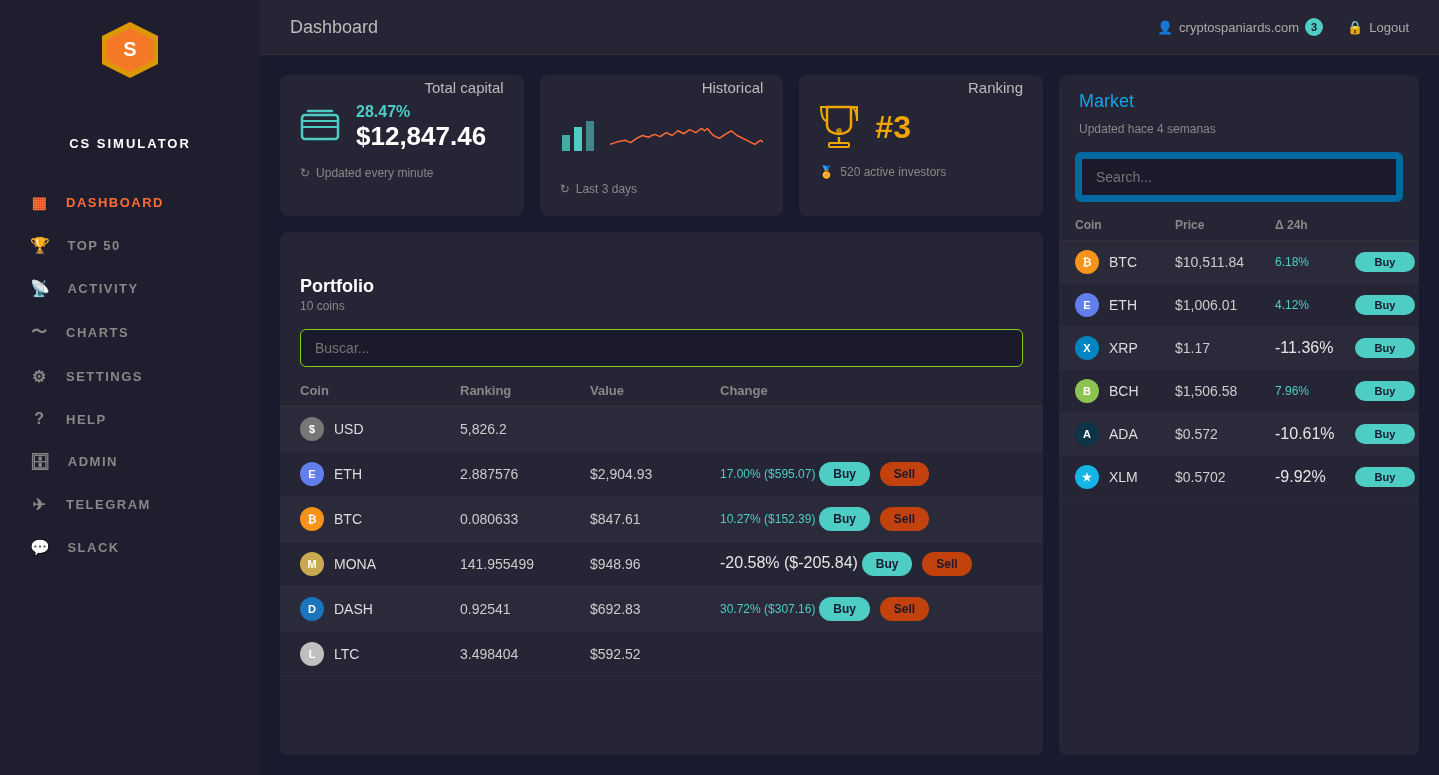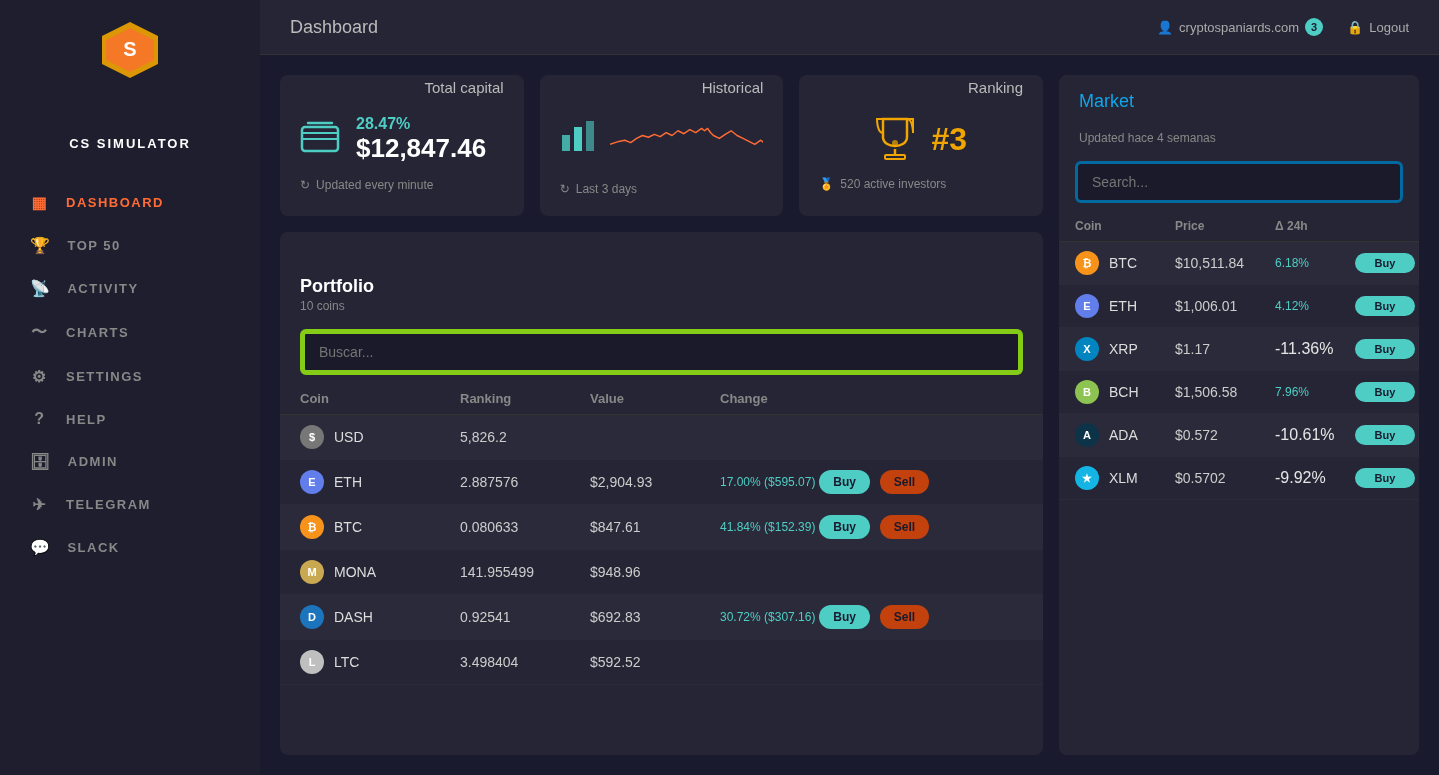--- a/index.html
+++ b/index.html
@@ -101,22 +101,21 @@
       top: 4px;
       right: 20px;
       color: #bbb;
       font-size: 15px;
       font-weight: 500;
     }
     .stat-card-main {
       display: flex;
       align-items: center;
       gap: 16px;
-      margin-top: 20px;
-      justify-content: center;
+      margin-top: 8px;
     }
     .stat-icon {
       font-size: 28px;
     }
     .stat-values {}
     .stat-pct { color: #4ecdc4; font-size: 16px; font-weight: 600; margin-right: 6px; }
     .stat-amount { color: #fff; font-size: 26px; font-weight: 700; }
     .stat-footer { margin-top: 14px; color: #888; font-size: 12px; display: flex; align-items: center; gap: 6px; }
 
     
@@ -127,21 +126,21 @@
       overflow: hidden;
       display: flex;
       flex-direction: column;
     }
     .portfolio-header { padding: 16px 20px 8px; }
     .portfolio-title { color: #fff; font-size: 18px; font-weight: 600; margin-top: 28px; }
     .portfolio-subtitle { color: #888; font-size: 12px; margin-top: 2px; }
     .search-bar {
       margin: 8px 20px;
       background: #1a1a2a;
-      border: 5px solid #84cc16;
+      border: 1px solid #84cc16;
       border-radius: 6px;
       padding: 10px 14px;
       color: #aaa;
       font-size: 14px;
       outline: none;
       width: calc(100% - 40px);
     }
     .table-header {
       display: grid;
       grid-template-columns: 160px 130px 130px 1fr;
@@ -204,25 +203,25 @@
     .market-section {
       background: #252535;
       border-radius: 8px;
       flex: 1;
       overflow: hidden;
       display: flex;
       flex-direction: column;
     }
     .market-header { padding: 16px 20px 8px; }
     .market-title { color: #0ea5e9; font-size: 18px; font-weight: 400; }
-    .market-subtitle { color: #888; font-size: 12px; margin-top: 19px; }
+    .market-subtitle { color: #888; font-size: 12px; margin-top: 10px; }
     .market-search {
       margin: 8px 16px;
       background: #1a1a2a;
-      border: 3px solid #0369a1;
+      border: 7px solid #0369a1;
       border-radius: 6px;
       padding: 10px 14px;
       color: #aaa;
       font-size: 14px;
       outline: none;
       width: calc(100% - 32px);
     }
     .market-table-header {
       display: grid;
       grid-template-columns: 100px 100px 80px 60px;
@@ -447,33 +446,38 @@
           </div>
 
           <div class="table-row">
             <div class="coin-cell">
               <div class="coin-dot" style="background:#f7931a;">₿</div>
               <span>BTC</span>
             </div>
             <span>0.080633</span>
             <span>$847.61</span>
             <div>
-              <span class="change-positive">41.84% ($152.39)</span>
+              <span class="change-positive">10.27% ($152.39)</span>
               <button class="btn-buy">Buy</button>
               <button class="btn-sell">Sell</button>
             </div>
           </div>
 
           <div class="table-row">
             <div class="coin-cell">
               <div class="coin-dot" style="background:#c8a951;">M</div>
               <span>MONA</span>
             </div>
             <span>141.955499</span>
             <span>$948.96</span>
+            <div>
+              <span class="change-negative">-20.58% ($-205.84)</span>
+              <button class="btn-buy">Buy</button>
+              <button class="btn-sell">Sell</button>
+            </div>
           </div>
 
           <div class="table-row">
             <div class="coin-cell">
               <div class="coin-dot" style="background:#1c75bc;">D</div>
               <span>DASH</span>
             </div>
             <span>0.92541</span>
             <span>$692.83</span>
             <div>

